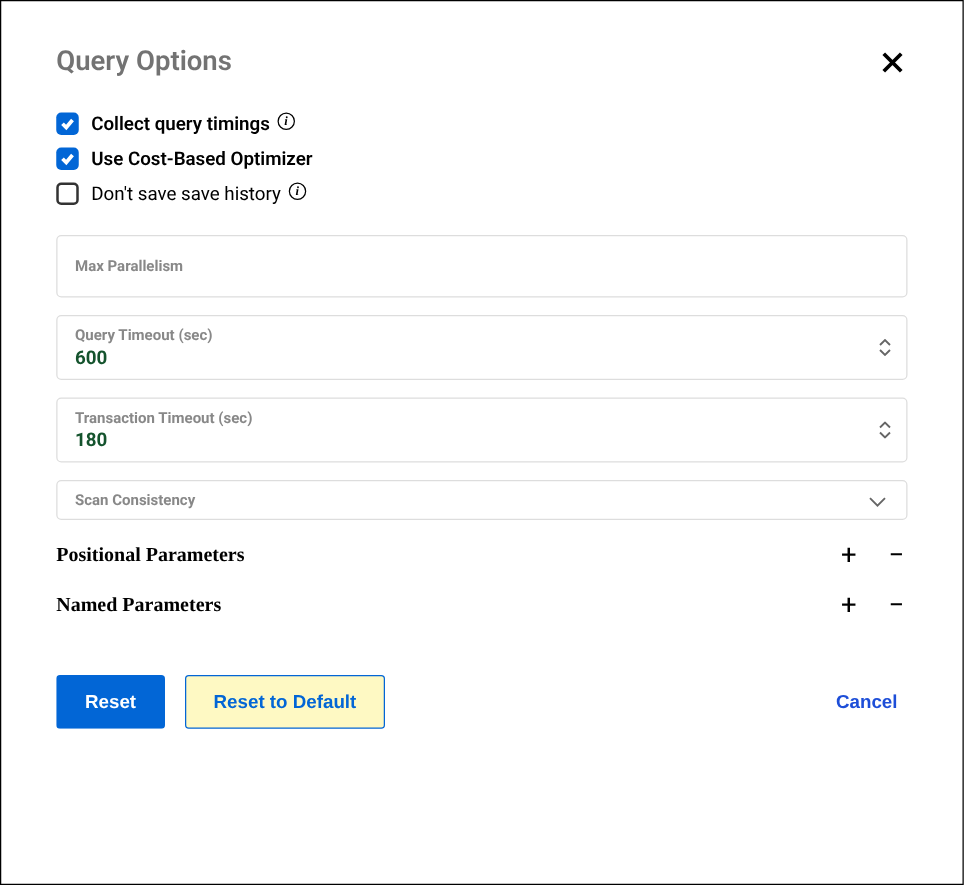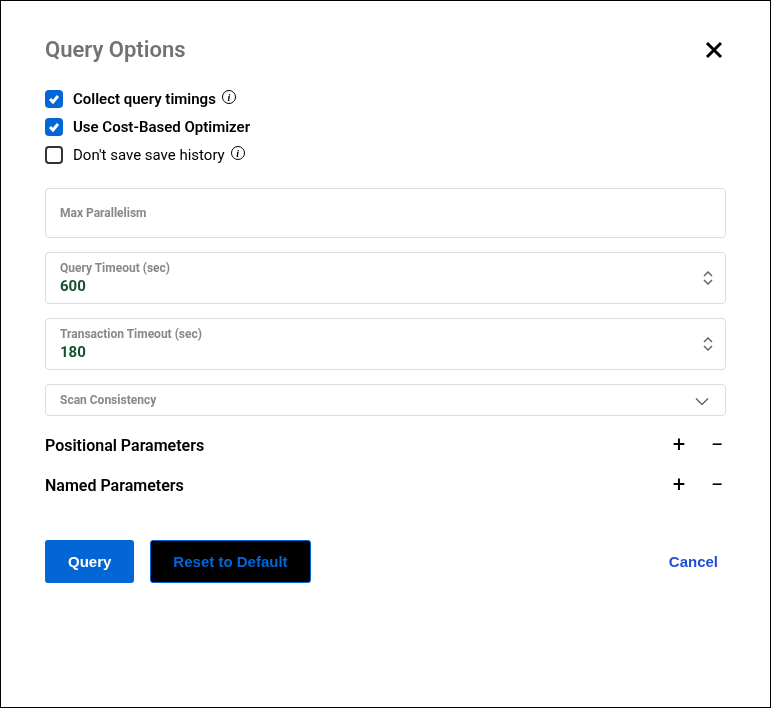--- a/index.html
+++ b/index.html
@@ -153,20 +153,21 @@
       display: flex;
       justify-content: space-between;
       align-items: center;
       margin-top: 18px;
       margin-bottom: 8px;
     }
     .param-label {
       font-size: 16px;
       font-weight: 600;
       color: #000;
+      font-family: Liberation Serif, serif;
     }
     .param-controls {
       display: flex;
       gap: 20px;
       align-items: center;
     }
     .param-btn {
       cursor: pointer;
       font-size: 22px;
       font-weight: 400;
@@ -191,21 +192,21 @@
       font-size: 15px;
       font-weight: 600;
       cursor: pointer;
       border: 1px solid transparent;
     }
     .btn-primary {
       background: #0266d6;
       color: #fff;
     }
     .btn-secondary {
-      background: #000000;
+      background: #fef9c3;
       color: #0266d6;
       border: 1px solid #0266d6;
     }
     .btn-link {
       background: transparent;
       color: #1d4ed8;
       border: none;
       padding: 12px 8px;
     }
   </style>
@@ -305,18 +306,18 @@
   <div class="param-row">
     <span class="param-label">Named Parameters</span>
     <div class="param-controls">
       <span class="param-btn">+</span>
       <span class="param-btn">−</span>
     </div>
   </div>
 
   <div class="footer">
     <div class="footer-left">
-      <button class="btn btn-primary">Query</button>
+      <button class="btn btn-primary">Reset</button>
       <button class="btn btn-secondary">Reset to Default</button>
     </div>
     <button class="btn btn-link">Cancel</button>
   </div>
 </div>
 
 </body></html>

